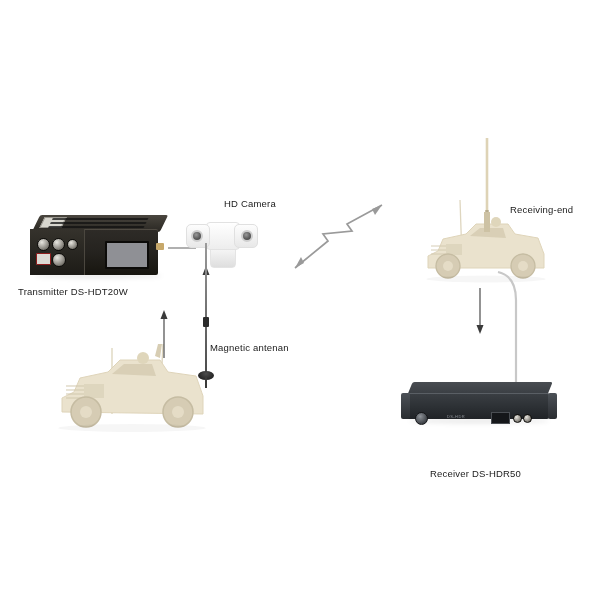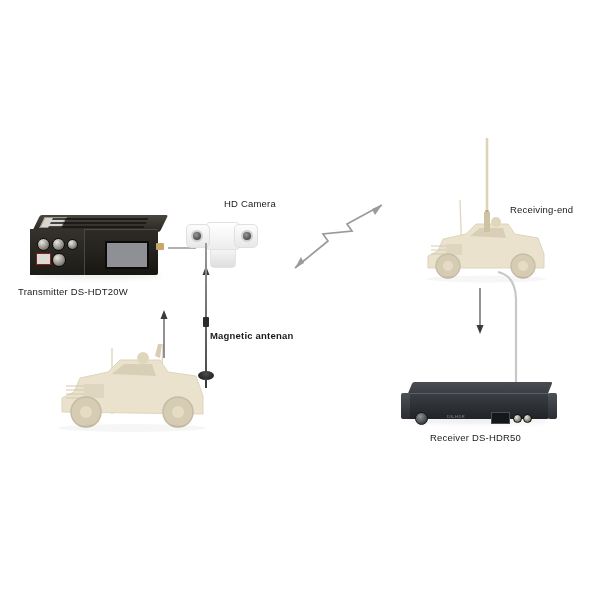--- a/index.html
+++ b/index.html
@@ -33,23 +33,23 @@
   
   .label {
     position: absolute;
     font-size: 9.5px;
     color: #1a1a1a;
     white-space: nowrap;
     letter-spacing: 0.2px;
   }
   .lbl-hdcamera { left: 188px; top: 198px; margin-left: 36px; }
   .lbl-transmitter { left: 18px; top: 286px; }
-  .lbl-magnetic { left: 210px; top: 330px; font-weight: bold; }
+  .lbl-magnetic { left: 210px; top: 342px; }
   .lbl-receiving { left: 510px; top: 204px; }
-  .lbl-receiver { left: 430px; top: 432px; }
+  .lbl-receiver { left: 430px; top: 468px; }
 
   
   .tx {
     position: absolute;
     left: 30px;
     top: 215px;
     width: 140px;
     height: 62px;
   }
   .tx-top {

